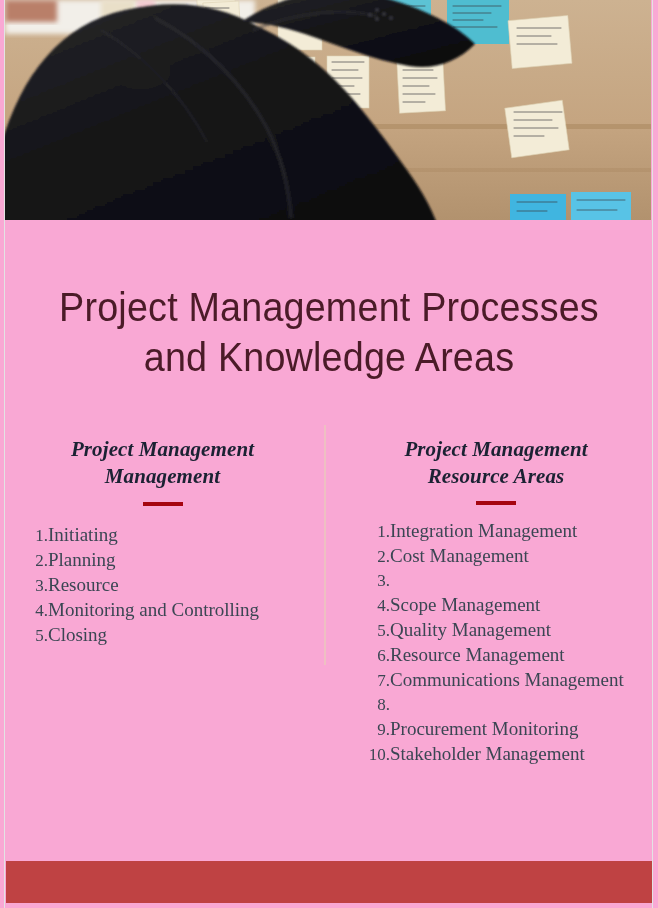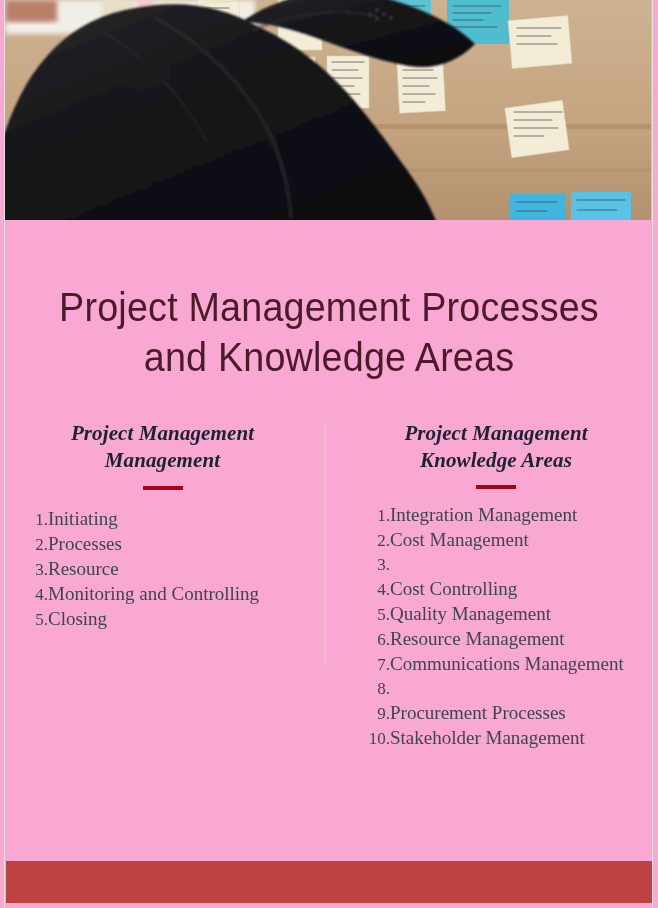--- a/index.html
+++ b/index.html
@@ -64,21 +64,21 @@
 
   
   .columns {
     position: absolute;
     left: 0;
     top: 420px;
     width: 658px;
     height: 310px;
   }
 
-  .col { position: absolute; top: 0; }
+  .col { position: absolute; top: 16px; }
   .col-left  { left: 10px;  width: 305px; }
   .col-right { left: 346px; width: 300px; }
 
   .divider {
     position: absolute;
     left: 324px;
     top: 5px;
     width: 2px;
     height: 240px;
     background: #eec0c2;
@@ -292,77 +292,77 @@
         <span class="hl">Management</span>
       </h2>
       <div class="accent-rule"></div>
       <ol class="list">
         <li class="list-item">
           <span class="li-num">1.</span>
           <span class="li-text">Initiating</span>
         </li>
         <li class="list-item">
           <span class="li-num">2.</span>
-          <span class="li-text">Processes</span>
+          <span class="li-text">Planning</span>
         </li>
         <li class="list-item">
           <span class="li-num">3.</span>
           <span class="li-text">Resource</span>
         </li>
         <li class="list-item">
           <span class="li-num">4.</span>
           <span class="li-text">Monitoring and Controlling</span>
         </li>
         <li class="list-item">
           <span class="li-num">5.</span>
           <span class="li-text">Closing</span>
         </li>
       </ol>
     </div>
 
     <div class="col col-right">
       <h2 class="col-heading">
         <span class="hl">Project Management</span>
-        <span class="hl">Knowledge Areas</span>
+        <span class="hl">Resource Areas</span>
       </h2>
       <div class="accent-rule"></div>
       <ol class="list">
         <li class="list-item">
           <span class="li-num">1.</span>
           <span class="li-text">Integration Management</span>
         </li>
         <li class="list-item">
           <span class="li-num">2.</span>
           <span class="li-text">Cost Management</span>
         </li>
         <li class="list-item">
           <span class="li-num">3.</span>
         </li>
         <li class="list-item">
           <span class="li-num">4.</span>
-          <span class="li-text">Cost Controlling</span>
+          <span class="li-text">Scope Management</span>
         </li>
         <li class="list-item">
           <span class="li-num">5.</span>
           <span class="li-text">Quality Management</span>
         </li>
         <li class="list-item">
           <span class="li-num">6.</span>
           <span class="li-text">Resource Management</span>
         </li>
         <li class="list-item">
           <span class="li-num">7.</span>
           <span class="li-text">Communications Management</span>
         </li>
         <li class="list-item">
           <span class="li-num">8.</span>
         </li>
         <li class="list-item">
           <span class="li-num">9.</span>
-          <span class="li-text">Procurement Processes</span>
+          <span class="li-text">Procurement Monitoring</span>
         </li>
         <li class="list-item">
           <span class="li-num">10.</span>
           <span class="li-text">Stakeholder Management</span>
         </li>
       </ol>
     </div>
   </div>
 
   <div class="footer-bar"></div>

